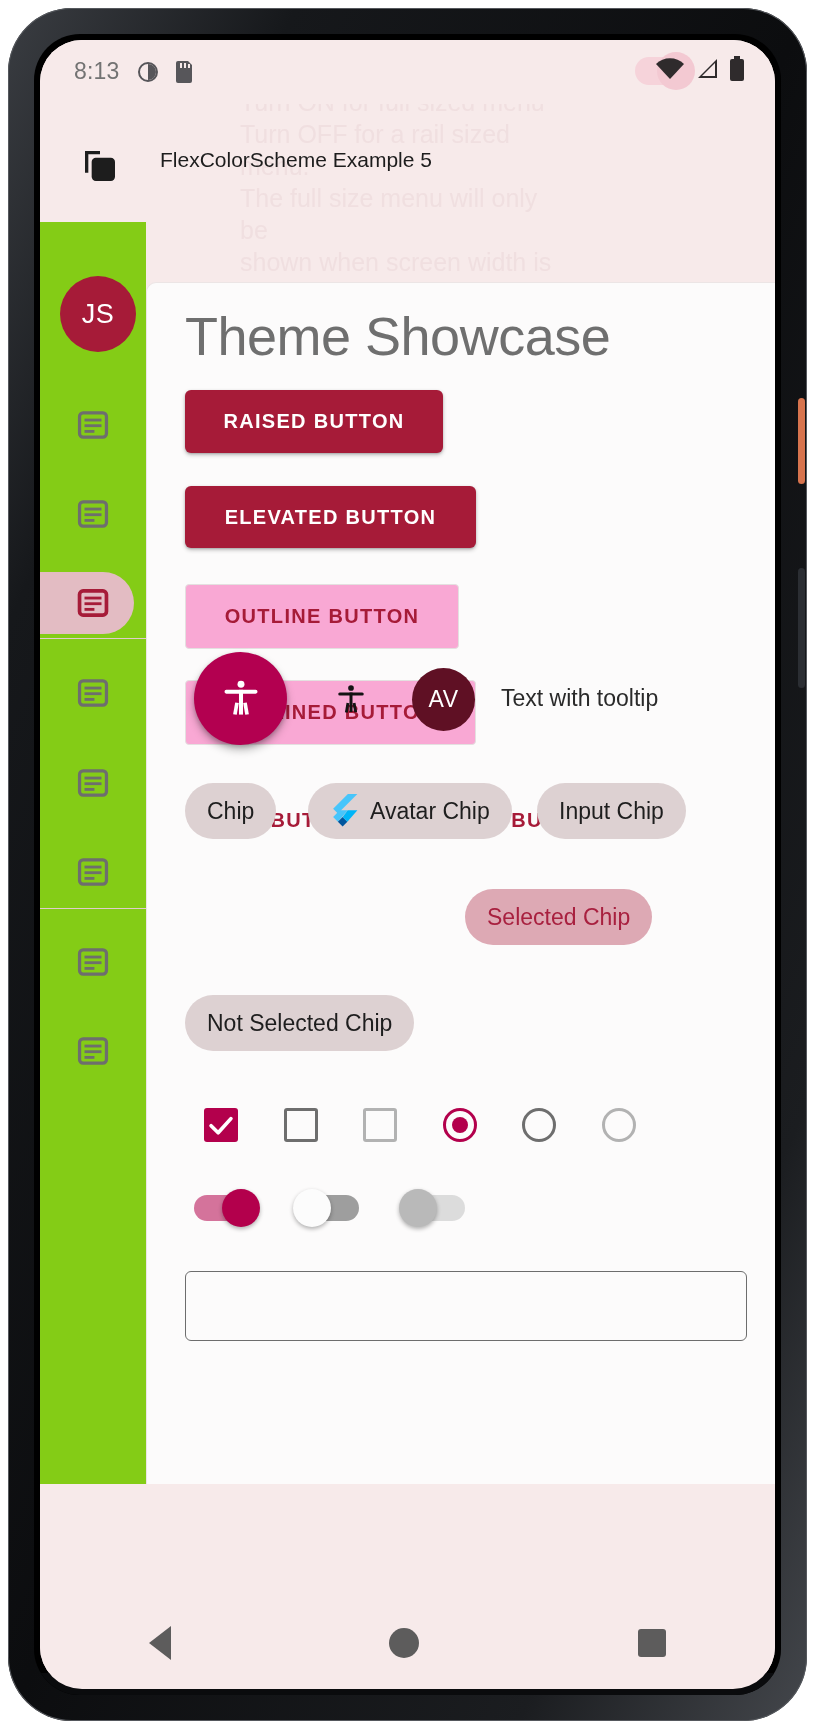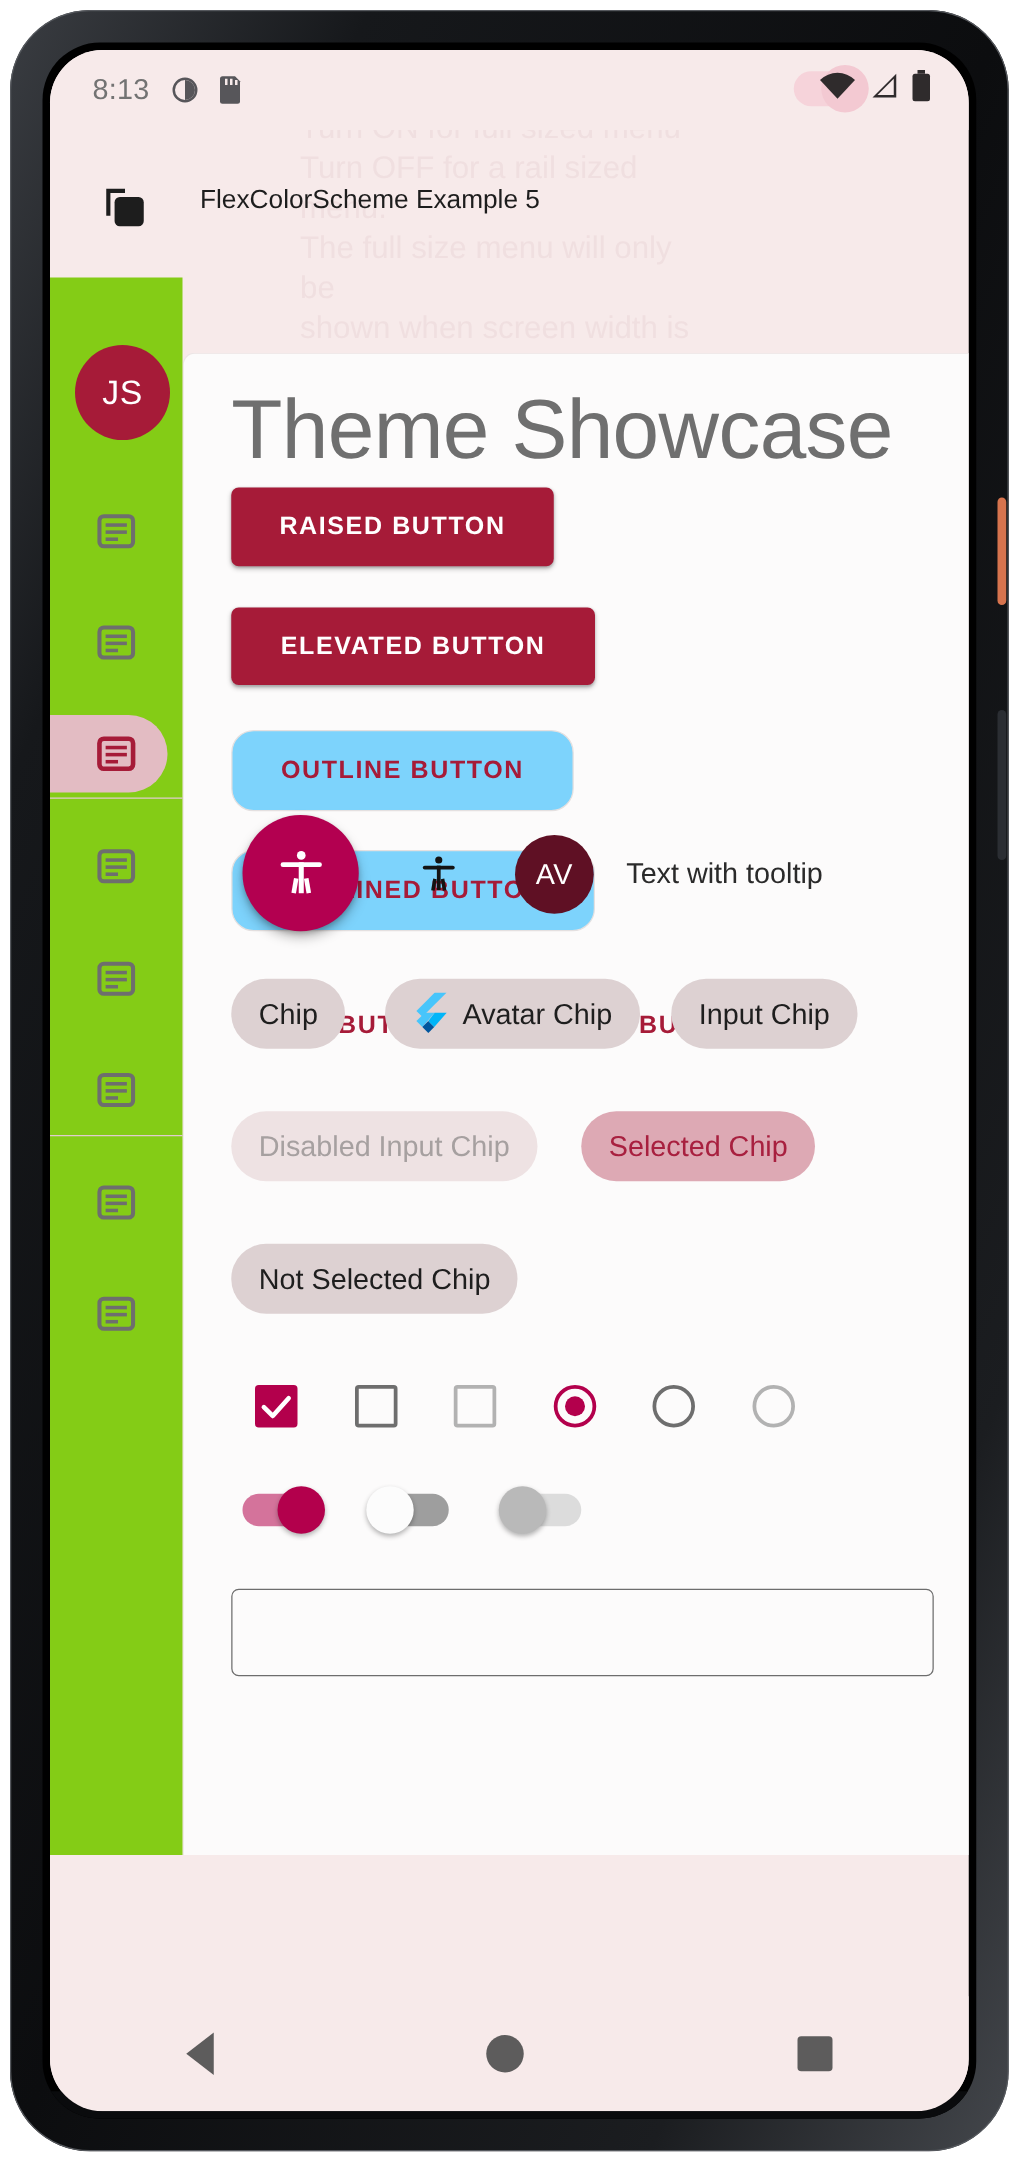--- a/index.html
+++ b/index.html
@@ -122,36 +122,36 @@
   #content-card {
     position:absolute; left:106px; top:242px; width:629px; height:1202px;
     background:#fcfbfb;
     border-top:1px solid #ece5e5;
     border-left:1px solid #ece5e5;
     border-top-left-radius:10px;
     overflow:hidden; z-index:5;
   }
   #showcase-title {
     position:absolute; left:38px; top:22px;
-    font-size:67px; color:#6f6f6f; font-weight:400; letter-spacing:-.5px;
+    font-size:54px; color:#6f6f6f; font-weight:400; letter-spacing:-.5px;
   }
 
   .btn-filled {
     position:absolute;
     background:#a61b38; color:#ffffff;
     border:none; border-radius:6px;
     font-size:20px; font-weight:700; letter-spacing:1.3px;
     display:flex; align-items:center; justify-content:center;
     box-shadow: 0 2px 4px rgba(0,0,0,.24), 0 1px 2px rgba(0,0,0,.16);
     font-family:"Liberation Sans", sans-serif;
   }
   .btn-outlined {
     position:absolute;
-    background:#7dd3fc; color:#a61b38;
-    border:1px solid #e4e0e0; border-radius:18px;
+    background:#f9a8d4; color:#a61b38;
+    border:1px solid #e4e0e0; border-radius:4px;
     font-size:20px; font-weight:700; letter-spacing:1.3px;
     display:flex; align-items:center; justify-content:center;
     font-family:"Liberation Sans", sans-serif;
   }
   .btn-text {
     position:absolute;
     background:transparent; color:#a61b38; border:none;
     font-size:20px; font-weight:700; letter-spacing:1.3px;
     display:flex; align-items:center; justify-content:center;
     font-family:"Liberation Sans", sans-serif;
@@ -437,23 +437,20 @@
             <path d="M6.6 24.4 L10.8 28.6 L15 24.4 L10.8 20.2 Z" fill="#00569E"></path>
             <path d="M10.8 20.2 L15 24.4 L23.8 14.3 L15.3 14.3 Z" fill="#00B5F8"></path>
           </svg>
           <span>Avatar Chip</span>
         </div>
 
         <div class="chip" style="left:390px; top:500px;">
           <span>Input Chip</span>
         </div>
 
-        <div class="chip disabled" style="left:38px; top:606px;">
-          <span>Disabled Input Chip</span>
-        </div>
 
         <div class="chip selected" style="left:318px; top:606px;">
           <span>Selected Chip</span>
         </div>
 
         <div class="chip" style="left:38px; top:712px;">
           <span>Not Selected Chip</span>
         </div>
 
         <div class="checkbox checked" style="left:57px; top:825px;">

